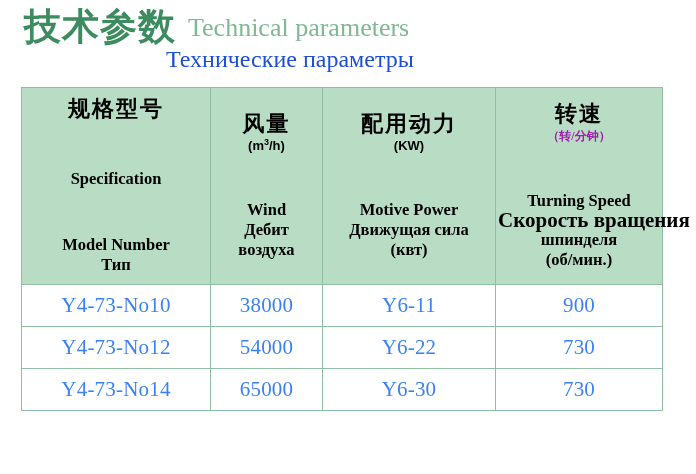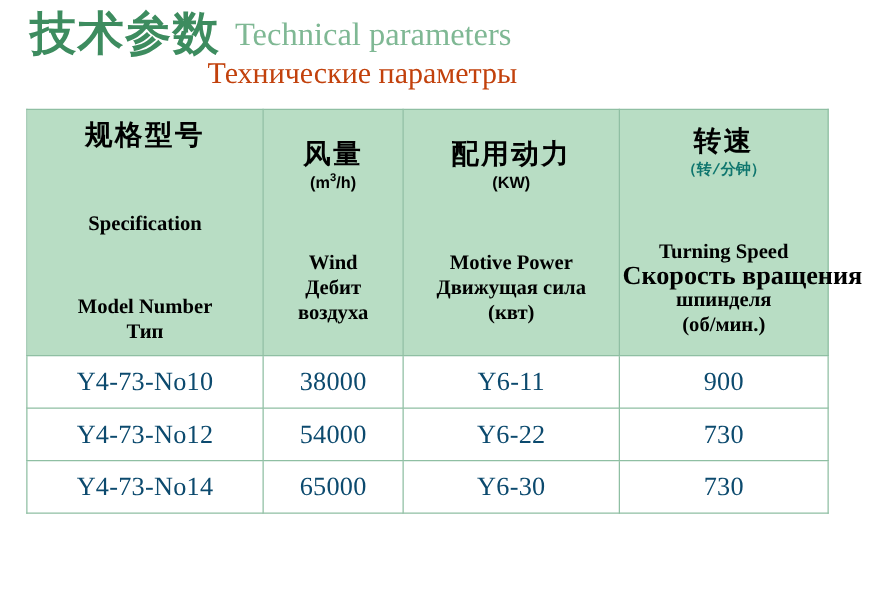--- a/index.html
+++ b/index.html
@@ -47,21 +47,21 @@
     font-family: "Liberation Serif", serif;
     font-size: 26px;
     line-height: 29px;
     color: #7fb894;
     white-space: nowrap;
   }
   .title-ru {
     font-family: "Liberation Serif", serif;
     font-size: 24px;
     line-height: 28px;
-    color: #c2410c;
+    color: #1d4ed8;
     margin-left: 142px;
     margin-top: 3px;
     white-space: nowrap;
   }
 
   
   .table-wrap {
     position: absolute;
     left: 21px;
     top: 87px;
@@ -94,26 +94,26 @@
 
   .h-cn {
     font-family: "DejaVu Sans", sans-serif;
     font-weight: bold;
     font-size: 22px;
     line-height: 28px;
     letter-spacing: 2px;
     color: #000000;
   }
   .h-cn-sm {
-    font-family: Liberation Mono, monospace;
+    font-family: Liberation Serif, serif;
     font-weight: bold;
     font-size: 12px;
     line-height: 17px;
     letter-spacing: 0px;
-    color: #0f766e;
+    color: #a21caf;
   }
   .h-unit {
     font-family: Liberation Sans, sans-serif;
     font-size: 13px;
     line-height: 16px;
     color: #000000;
   }
   .h-unit sup {
     font-size: 9px;
     vertical-align: super;
@@ -141,21 +141,21 @@
     line-height: 19px;
     color: #000000;
     white-space: nowrap;
   }
 
   table.spec tbody td {
     background: #ffffff;
     height: 41px;
     font-family: "Liberation Serif", serif;
     font-size: 21px;
-    color: #0c4a6e;
+    color: #3b82f6;
   }
   .cell-model { letter-spacing: 0.2px; }
   .cell-num   { letter-spacing: 0.2px; }
 </style>
 </head>
 <body>
 
 <div class="page">
 
   <div class="title-block">

